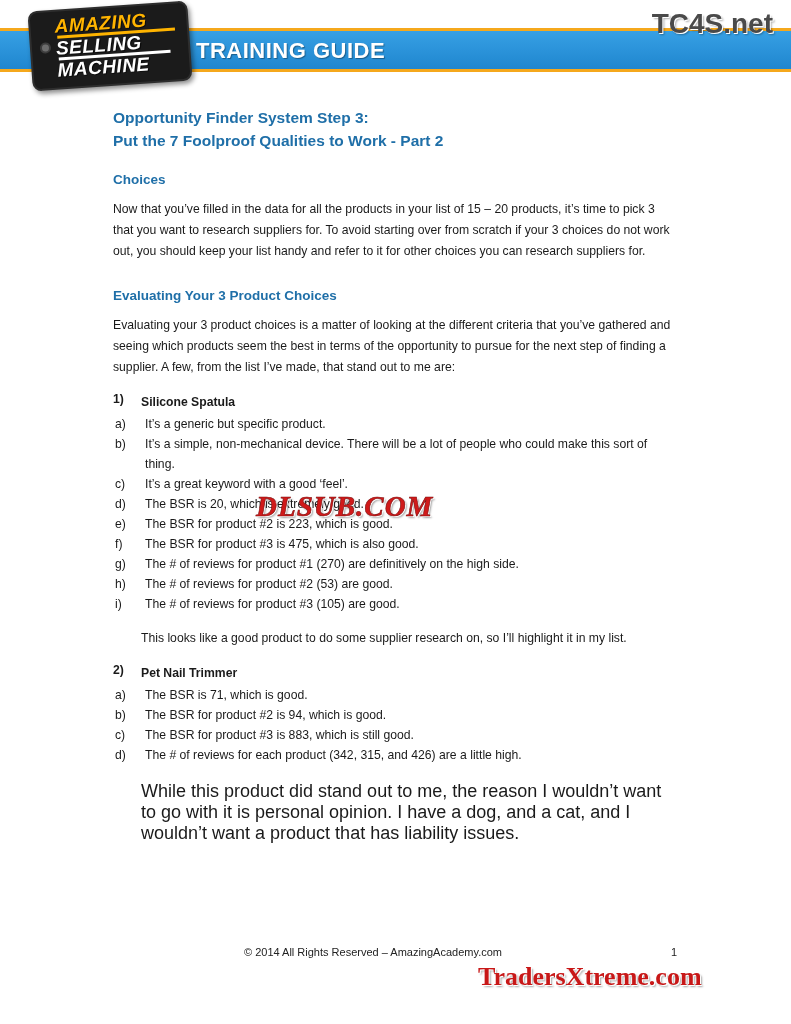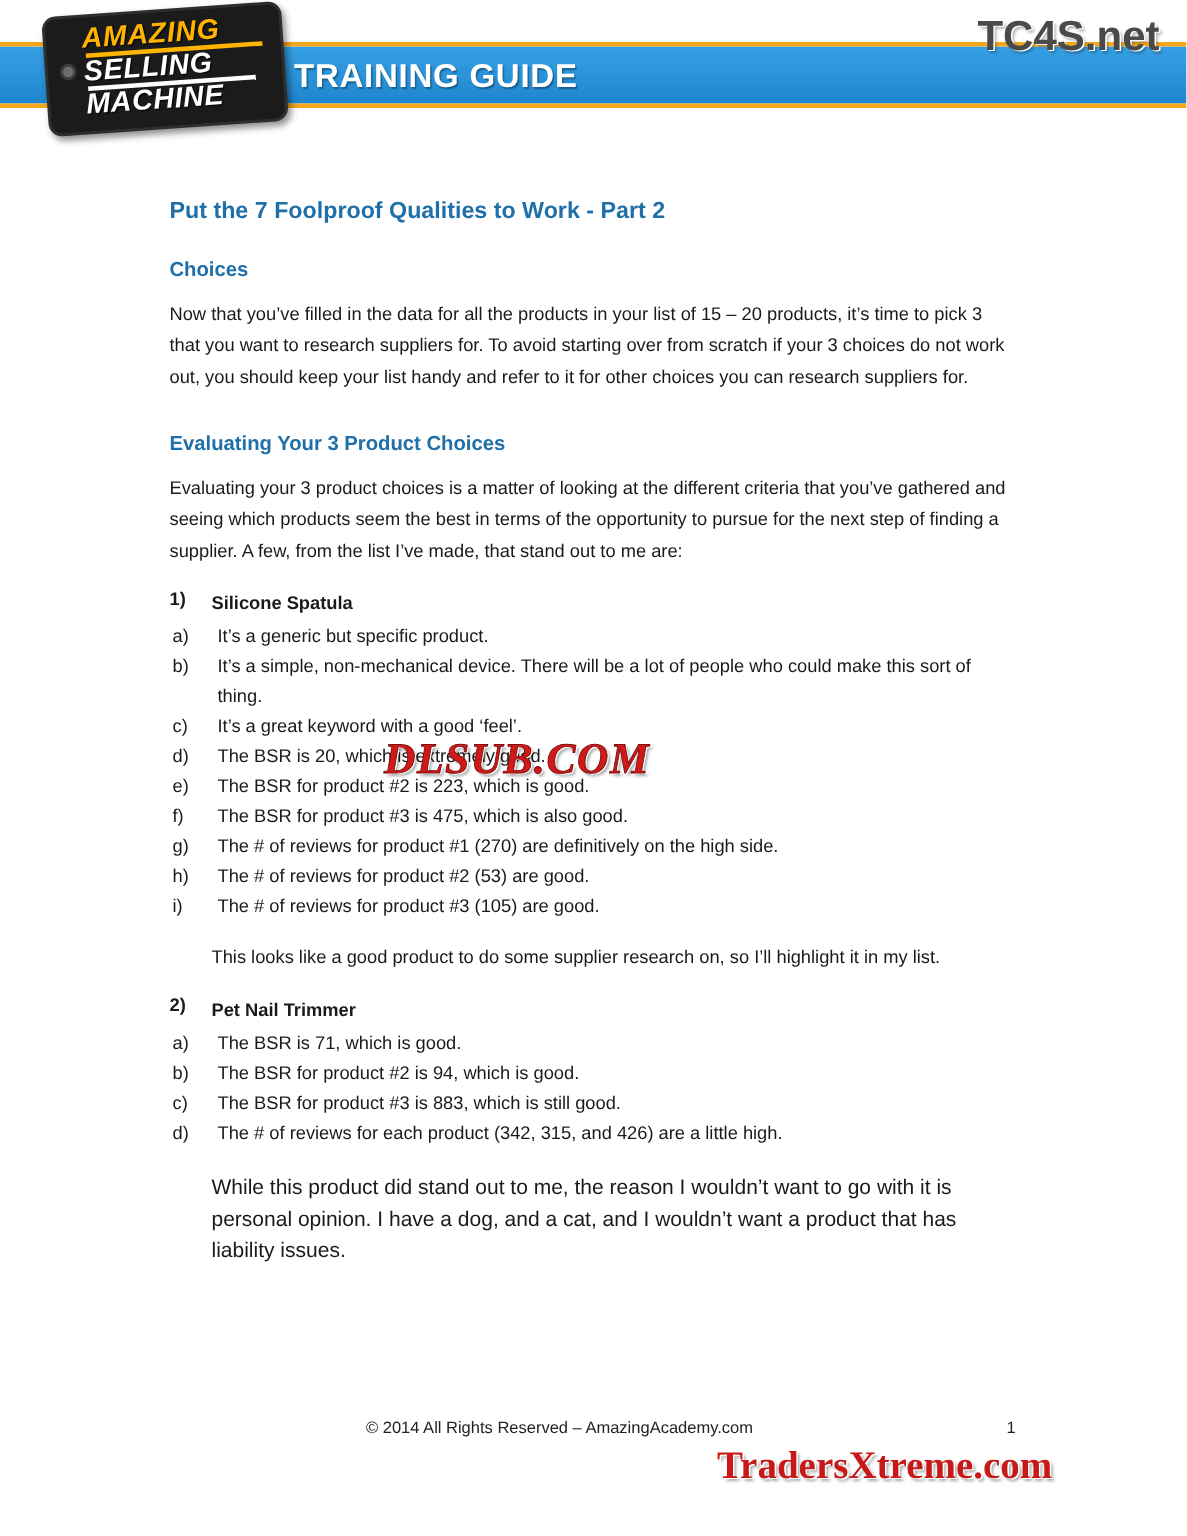--- a/index.html
+++ b/index.html
@@ -177,21 +177,21 @@
   }
   .after-note {
     padding-left: 28px;
     font-size: 12.2px;
     line-height: 21px;
     margin-top: 14px;
     margin-bottom: 6px;
   }
   .after-note2 {
     padding-left: 28px;
-    font-size: 14px;
+    font-size: 18px;
     line-height: 21px;
     margin-top: 16px;
   }
 
   
   .watermark-mid {
     position: absolute;
     left: 256px;
     top: 490px;
     font-family: "Liberation Serif", serif;
@@ -251,21 +251,21 @@
     <div class="logo-line l3">MACHINE</div>
   </div>
 
   <div class="header-title">TRAINING GUIDE</div>
   <div class="brand-right">TC4S.net</div>
 </div>
 
 <div class="content">
 
   <h1 class="doc-title">
-    <br>
+    <span>Opportunity Finder System Step 3:</span><br>
     <span>Put the 7 Foolproof Qualities to Work - Part 2</span>
   </h1>
 
   <h2 class="section">Choices</h2>
   <p class="body">Now that you’ve filled in the data for all the products in your list of 15 – 20 products, it’s time to pick 3 that you want to research suppliers for.  To avoid starting over from scratch if your 3 choices do not work out, you should keep your list handy and refer to it for other choices you can research suppliers for.</p>
 
   <h2 class="section sub2">Evaluating Your 3 Product Choices</h2>
   <p class="body">Evaluating your 3 product choices is a matter of looking at the different criteria that you’ve gathered and seeing which products seem the best in terms of the opportunity to pursue for the next step of finding a supplier.  A few, from the list I’ve made, that stand out to me are:</p>
 
   <div class="list-num">

